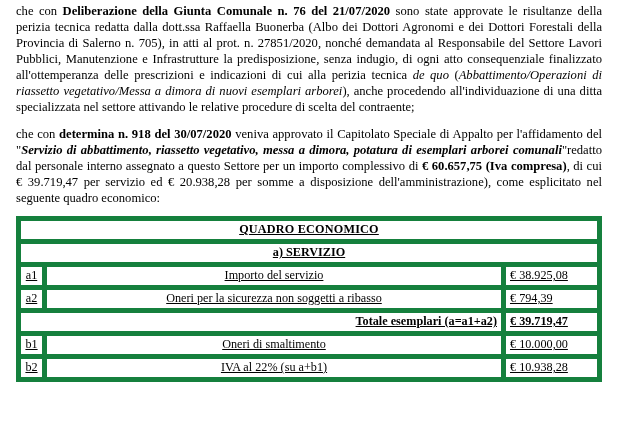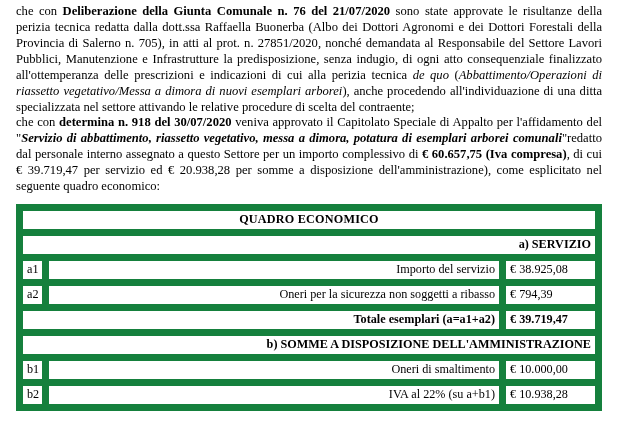--- a/index.html
+++ b/index.html
@@ -22,41 +22,42 @@
     border-radius: 24px;
   }
   .para {
     font-size: 12.6px;
     line-height: 1.265;
     text-align: justify;
     margin: 0 0 0 0;
     text-indent: 0;
   }
   .para + .para {
-    margin-top: 0px;
+    margin-top: 12px;
   }
   b { font-weight: bold; }
   i { font-style: italic; }
   .bi { font-weight: bold; font-style: italic; }
 
   table.qe {
     width: 100%;
     border-collapse: collapse;
     margin-top: 9px;
     font-size: 12.2px;
     table-layout: fixed;
   }
   table.qe td {
-    border: 7px solid #15803d;
+    border: 5px solid #15803d;
     padding: 1px 4px 2px 4px;
     vertical-align: middle;
     height: 15px;
+    text-decoration: underline;
   }
   .c-code { width: 26px; text-align: center; }
-  .c-desc { text-align: right; }
+  .c-desc { text-align: center; }
   .c-amt  { width: 96px; text-align: left; padding-right: 5px; }
 
   .title-row td {
     text-align: center;
     font-weight: bold;
     letter-spacing: 0.2px;
   }
   .section-row td {
     font-weight: bold;
   }
@@ -105,23 +106,20 @@
         </tr>
         <tr class="item-row">
           <td class="c-code">a2</td>
           <td class="c-desc">Oneri per la sicurezza non soggetti a ribasso</td>
           <td class="c-amt">€ 794,39</td>
         </tr>
         <tr class="total-row">
           <td colspan="2" class="c-desc">Totale esemplari (a=a1+a2)</td>
           <td class="c-amt">€ 39.719,47</td>
         </tr>
-        <tr class="section-row">
-          <td colspan="3" class="c-desc">b) SOMME A DISPOSIZIONE DELL'AMMINISTRAZIONE</td>
-        </tr>
         <tr class="item-row">
           <td class="c-code">b1</td>
           <td class="c-desc">Oneri di smaltimento</td>
           <td class="c-amt">€ 10.000,00</td>
         </tr>
         <tr class="item-row">
           <td class="c-code">b2</td>
           <td class="c-desc">IVA al 22% (su a+b1)</td>
           <td class="c-amt">€ 10.938,28</td>
         </tr>

